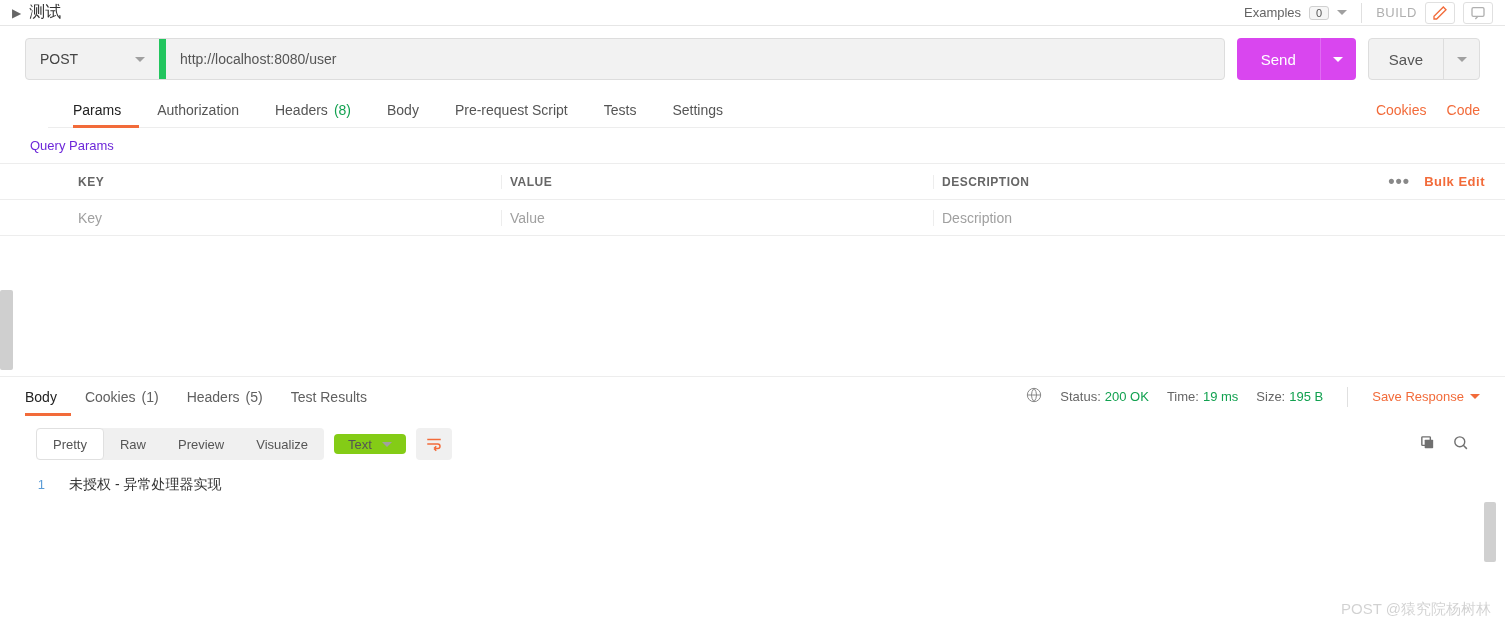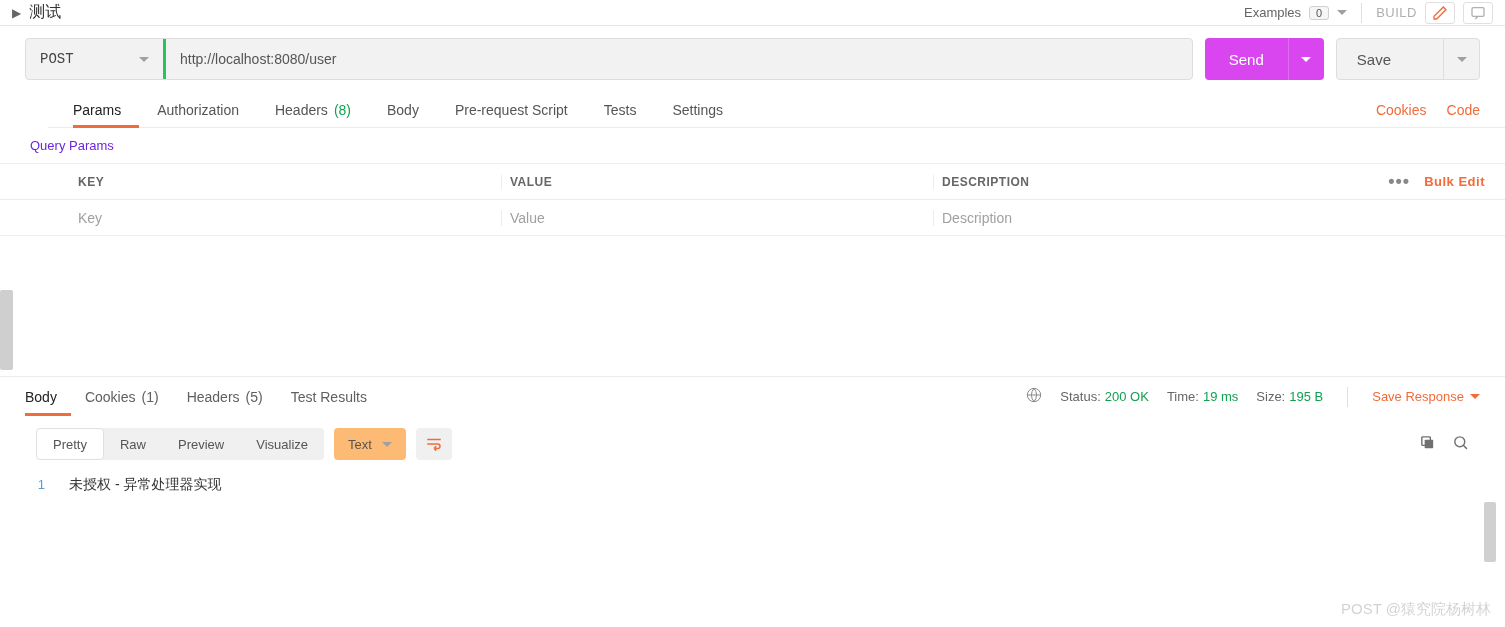--- a/index.html
+++ b/index.html
@@ -66,24 +66,23 @@
       border-radius: 4px;
       background: #f2f2f2;
       height: 42px;
     }
     .method-select {
       display: flex;
       align-items: center;
       justify-content: space-between;
       padding: 0 14px;
       width: 140px;
-      border-right: 3px solid #22c55e;
+      border-right: 7px solid #22c55e;
       color: #444;
       font-size: 14px;
-      font-family: Liberation Mono, monospace;
     }
     .url-input {
       flex: 1;
       border: none;
       background: transparent;
       padding: 0 14px;
       font-size: 14px;
       color: #555;
       outline: none;
     }
@@ -104,21 +103,20 @@
       display: flex; align-items: center; justify-content: center;
       border-left: 1px solid rgba(255,255,255,0.2);
     }
     .send-dd .dd-caret { border-top-color: #fff; }
     .save-btn {
       display: flex;
       border: 1px solid #ddd;
       background: #f2f2f2;
       border-radius: 4px;
       height: 42px;
-      gap: 32px;
     }
     .save-main {
       display: flex; align-items: center; justify-content: center;
       color: #555; font-size: 15px;
       padding: 0 20px;
     }
     .save-dd {
       width: 36px;
       display: flex; align-items: center; justify-content: center;
       border-left: 1px solid #ddd;
@@ -249,23 +247,23 @@
       display: flex; align-items: center;
       color: #555;
       font-size: 13px;
       cursor: pointer;
     }
     .seg.active { background: #fff; border: 1px solid #e0e0e0; border-radius: 4px;}
     .format-dd {
       display: flex;
       align-items: center;
       gap: 10px;
-      height: 32px;
+      height: 20px;
       padding: 0 14px;
-      background: #fdba74;
+      background: #84cc16;
       border-radius: 4px;
       color: #555;
       font-size: 13px;
     }
     .wrap-icon-btn {
       height: 32px; width: 36px;
       display: flex; align-items: center; justify-content: center;
       background: #f0f0f0;
       border-radius: 4px;
     }

